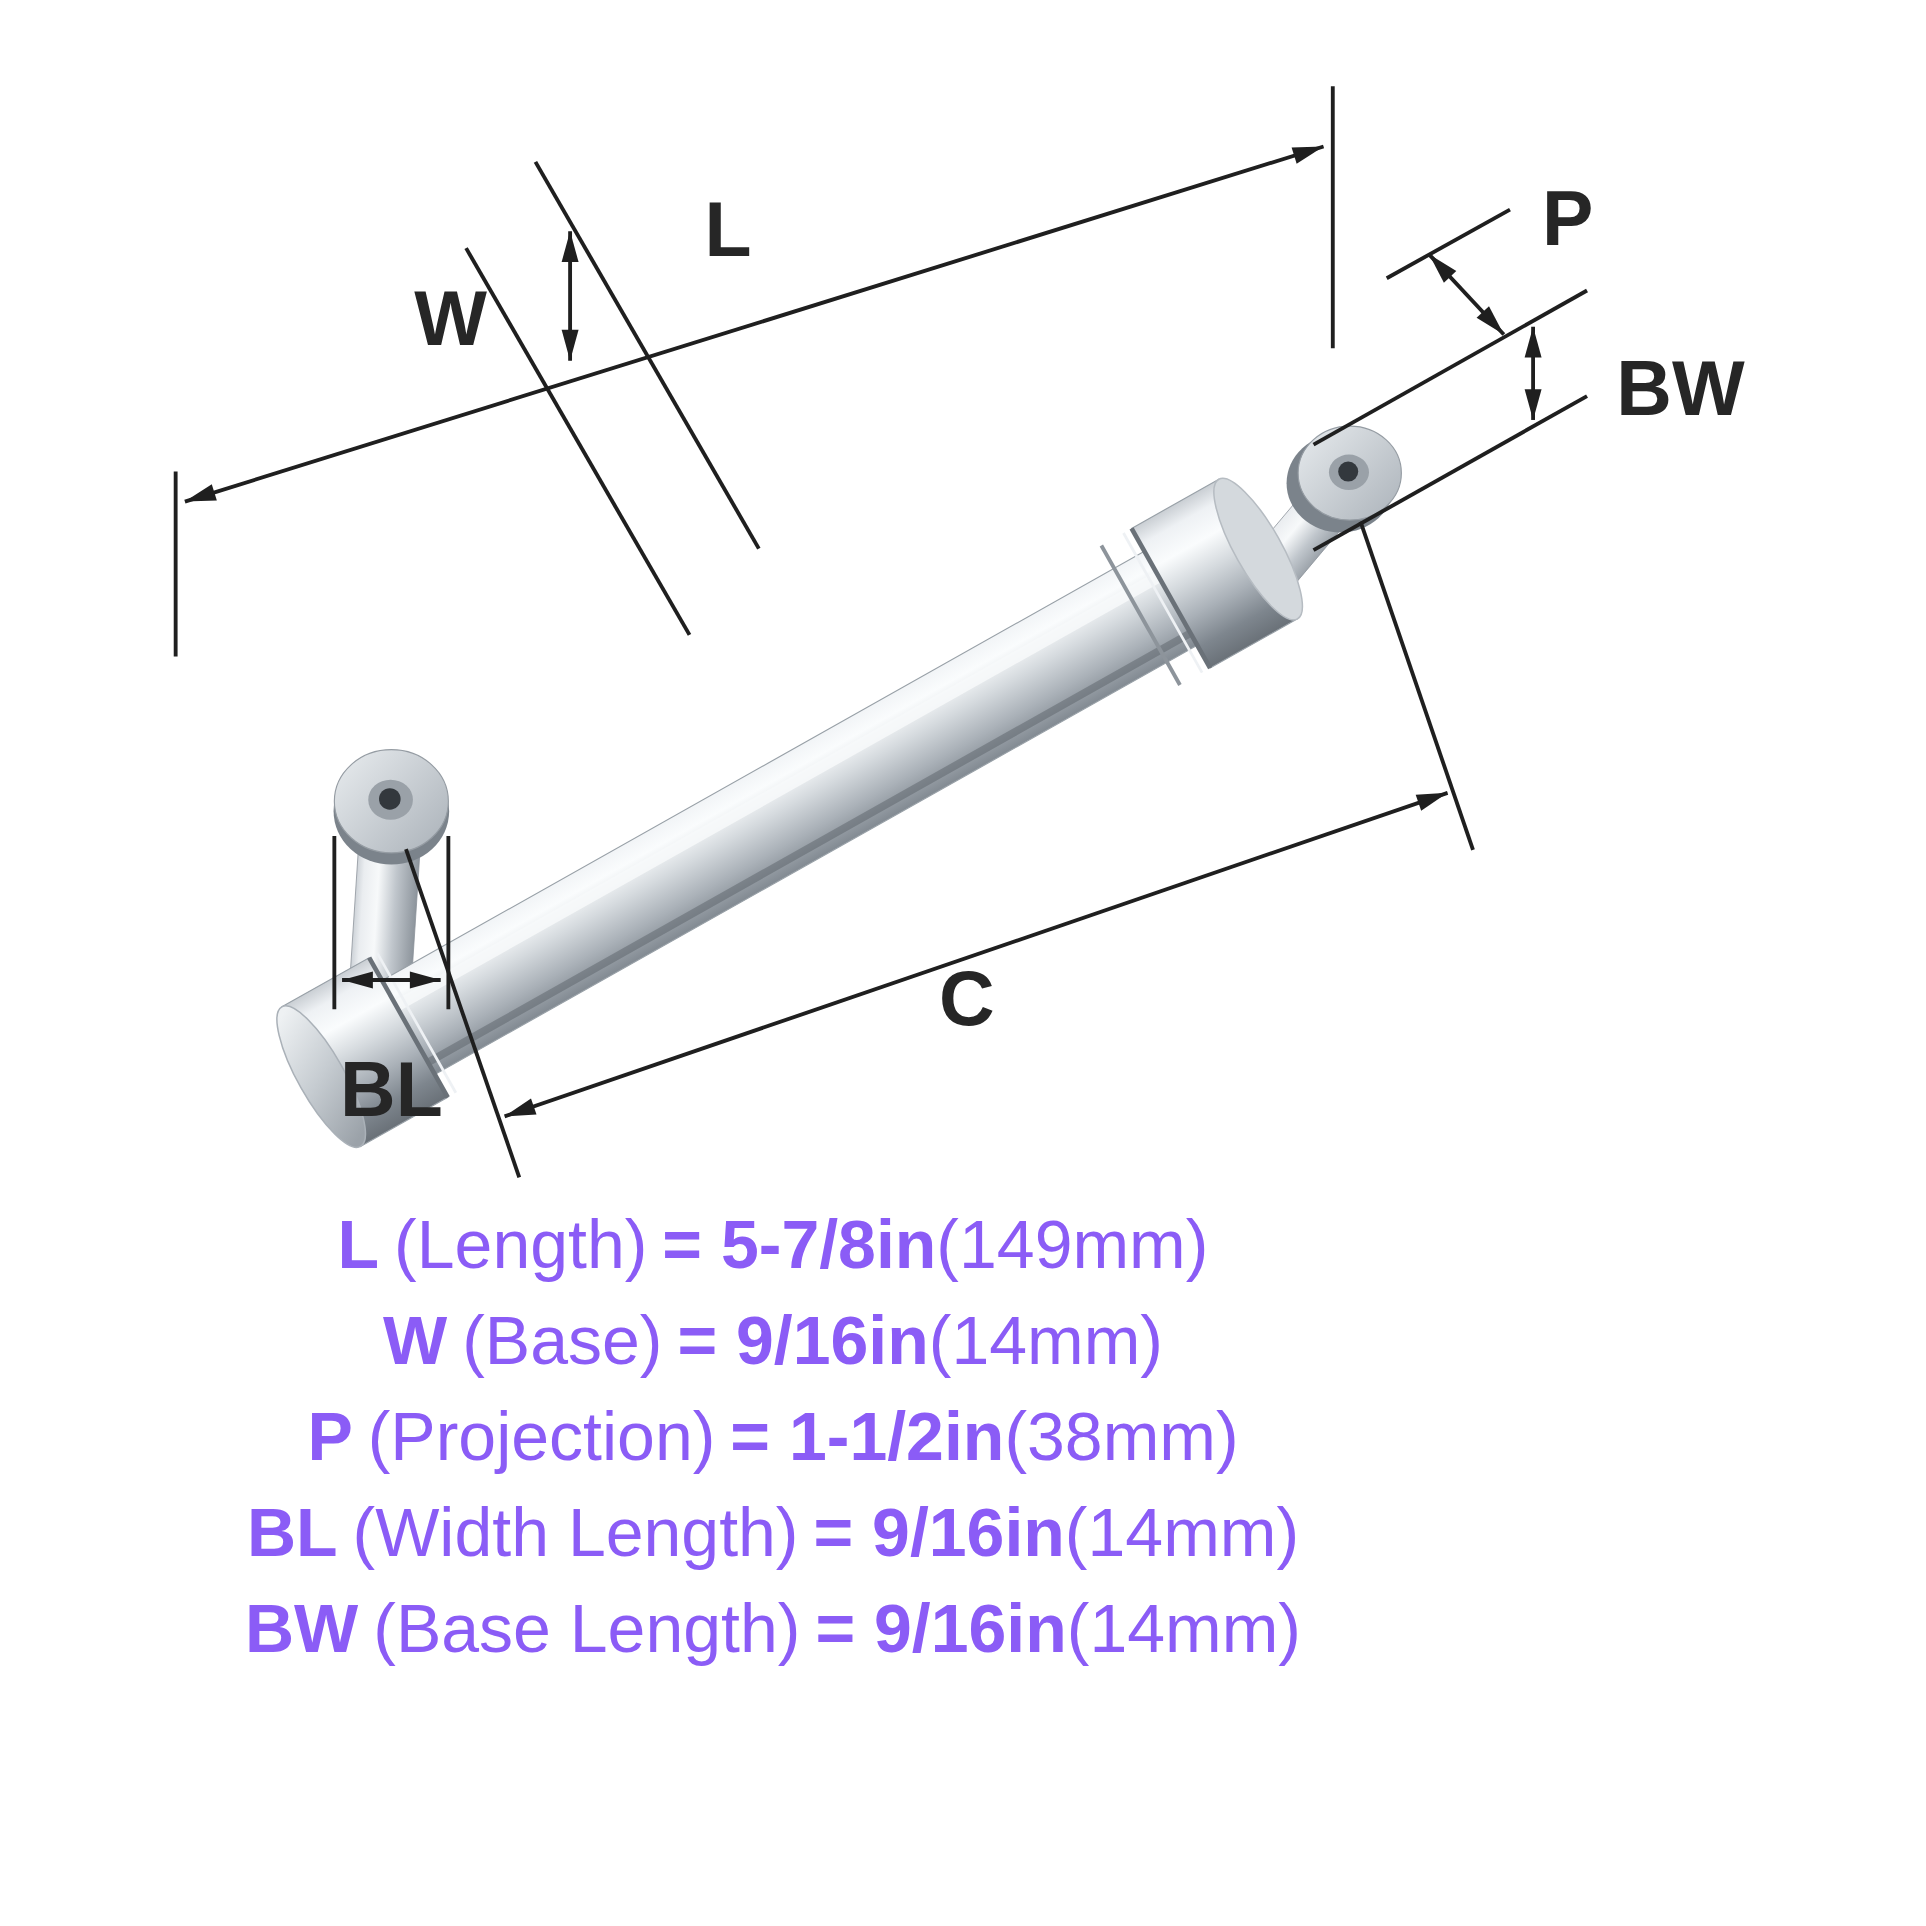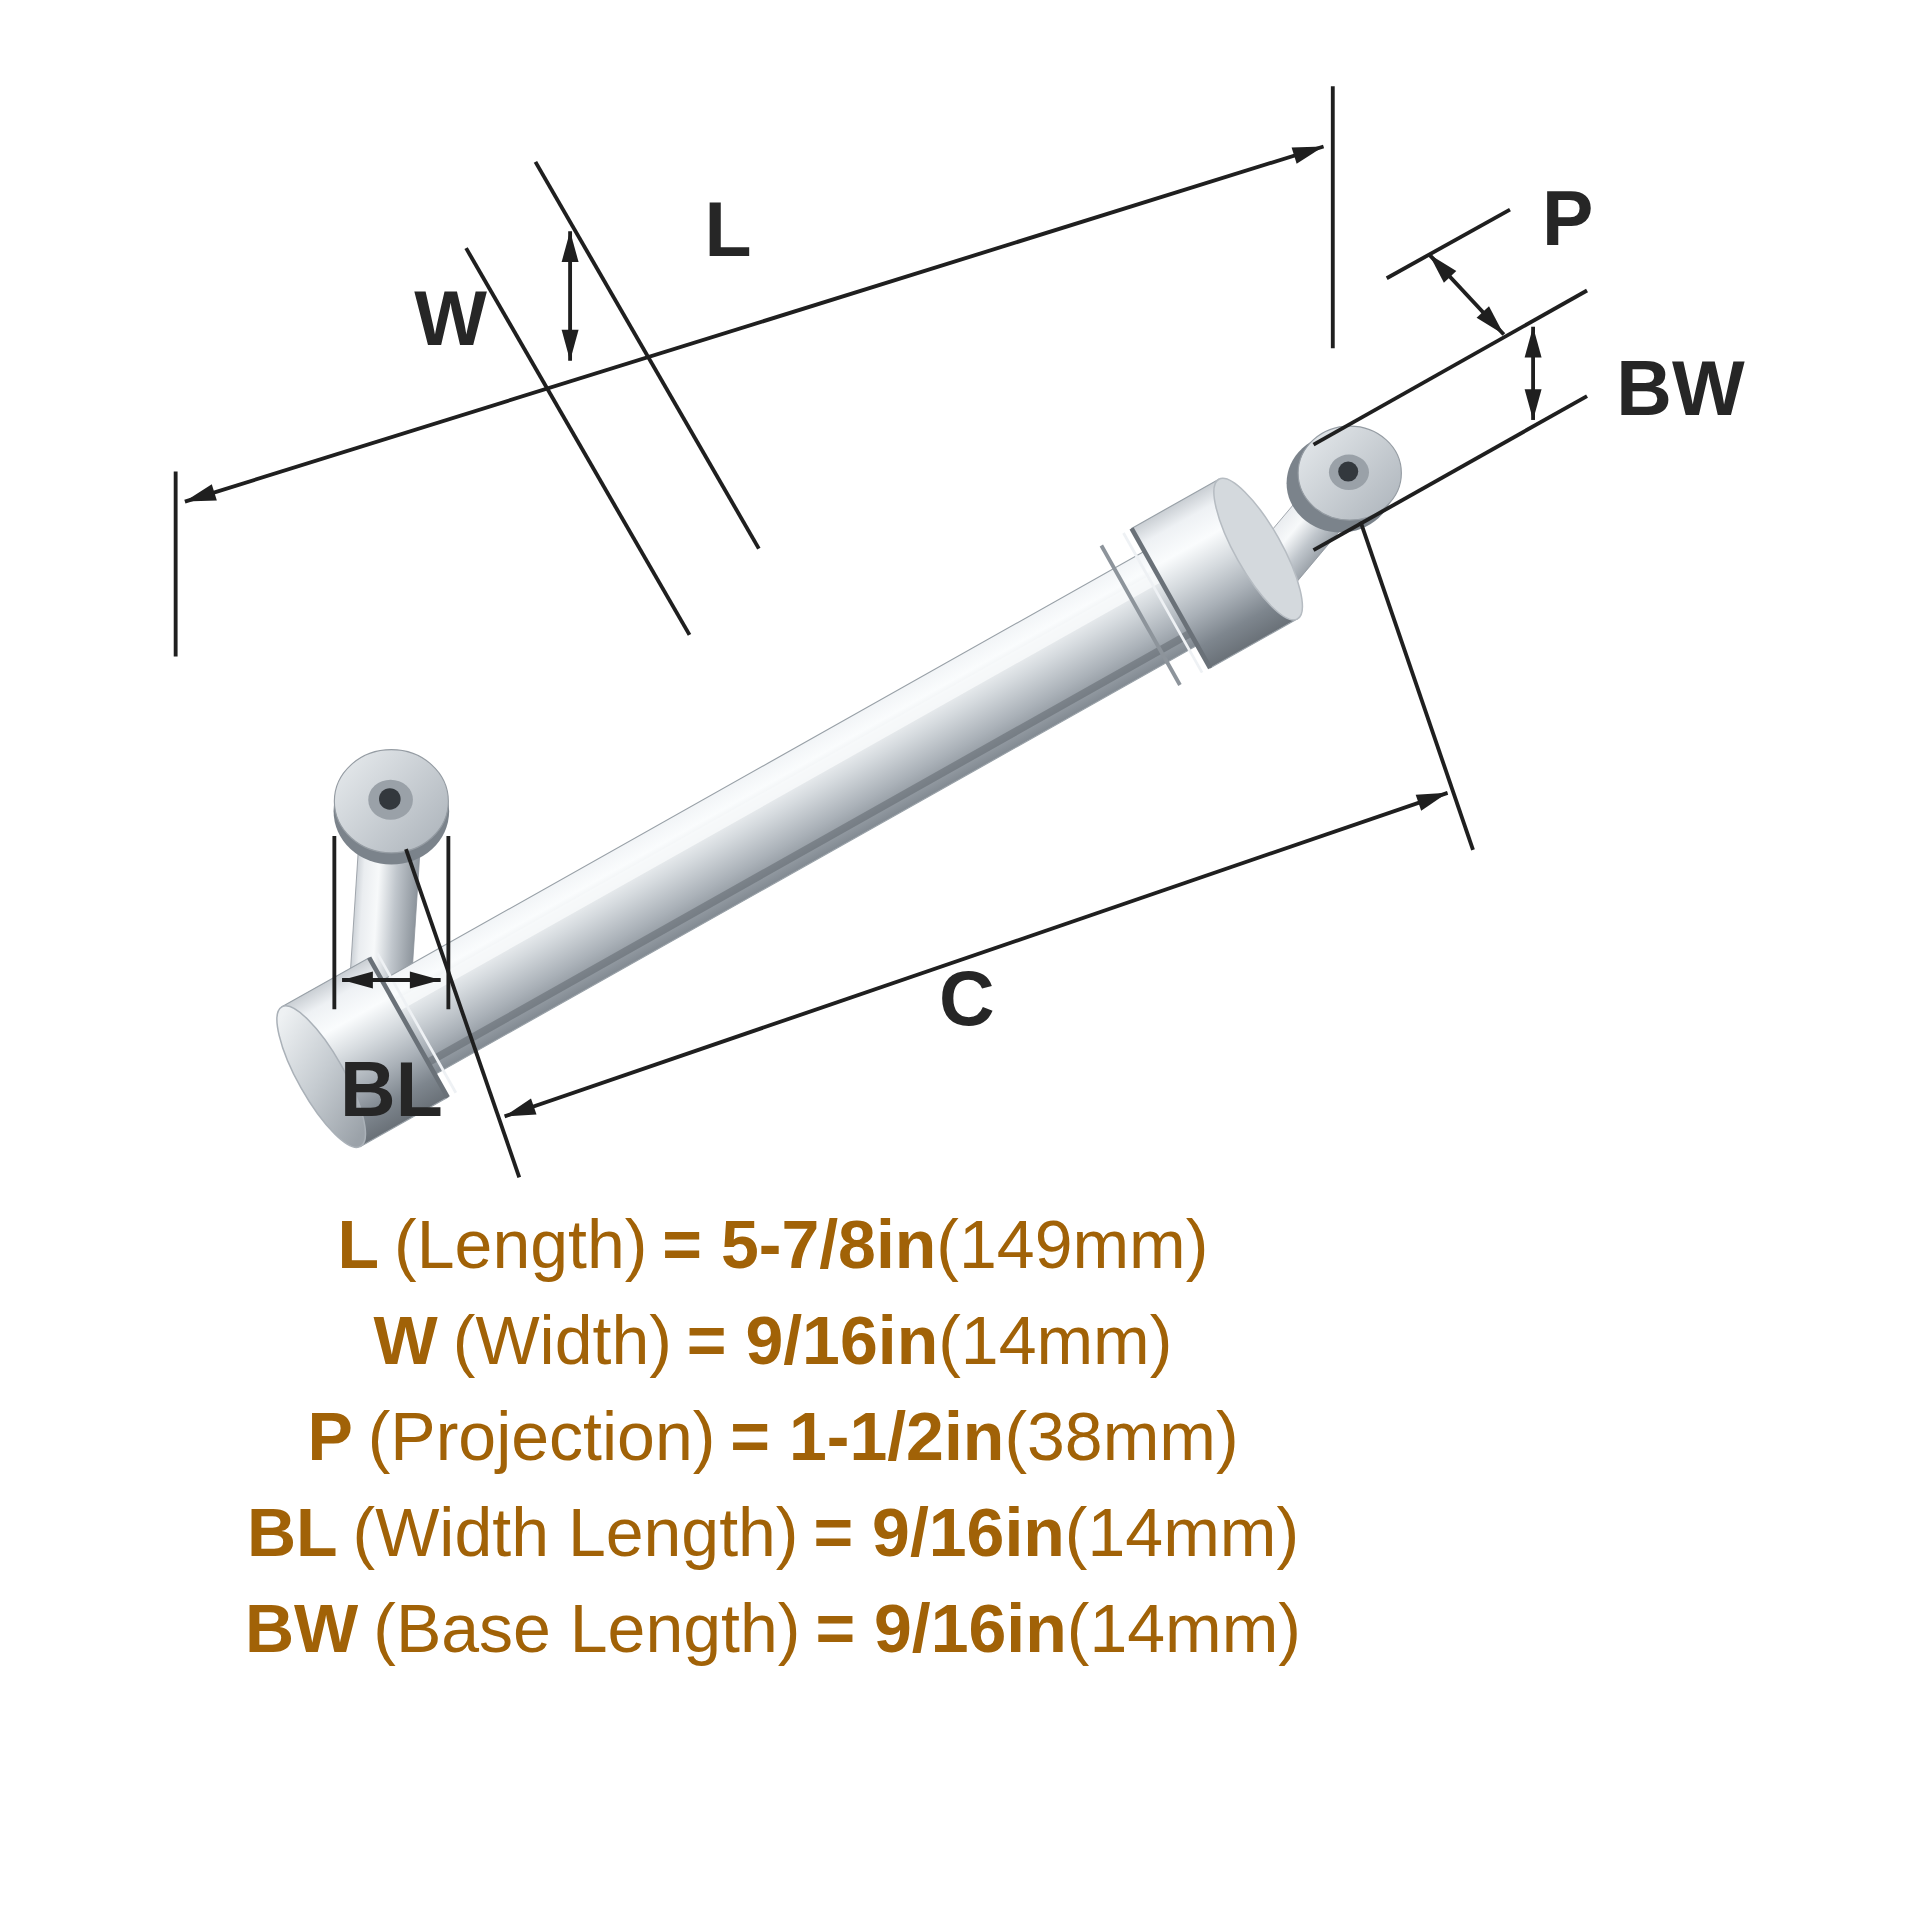--- a/index.html
+++ b/index.html
@@ -10,21 +10,21 @@
     overflow:hidden;
   }
   .stage{position:relative;width:1926px;height:1926px;background:#fff;}
   svg.diagram{position:absolute;top:0;left:0;}
   svg text.dimlabel{
     font-family:"Liberation Sans","DejaVu Sans",sans-serif;
     font-weight:700;font-size:100px;fill:#262626;
   }
   .spec-list{
     position:absolute;top:1196px;left:0;width:1546px;
-    text-align:center;color:#a16207;
+    text-align:center;color:#8b5cf6;
   }
   .spec-line{
     font-size:68px;line-height:96px;font-weight:400;
     white-space:nowrap;
   }
   .spec-line .b{font-weight:700;}
   .spec-line .letter{margin-right:0.22em;}
   .spec-line .name{margin-right:0.22em;}
 </style>
 </head>
@@ -156,21 +156,21 @@
     <text class="dimlabel" x="2098" y="538" text-anchor="start">BW</text>
     <text class="dimlabel" x="1255" y="1330" text-anchor="middle">C</text>
     <text class="dimlabel" x="508" y="1448" text-anchor="middle">BL</text>
   </svg>
 
   <div class="spec-list">
     <div class="spec-line">
       <span class="b letter">L</span><span class="name">(Length)</span><span class="b">= 5-7/8in</span><span>(149mm)</span>
     </div>
     <div class="spec-line">
-      <span class="b letter">W</span><span class="name">(Width)</span><span class="b">= 9/16in</span><span>(14mm)</span>
+      <span class="b letter">W</span><span class="name">(Base)</span><span class="b">= 9/16in</span><span>(14mm)</span>
     </div>
     <div class="spec-line">
       <span class="b letter">P</span><span class="name">(Projection)</span><span class="b">= 1-1/2in</span><span>(38mm)</span>
     </div>
     <div class="spec-line">
       <span class="b letter">BL</span><span class="name">(Width Length)</span><span class="b">= 9/16in</span><span>(14mm)</span>
     </div>
     <div class="spec-line">
       <span class="b letter">BW</span><span class="name">(Base Length)</span><span class="b">= 9/16in</span><span>(14mm)</span>
     </div>

